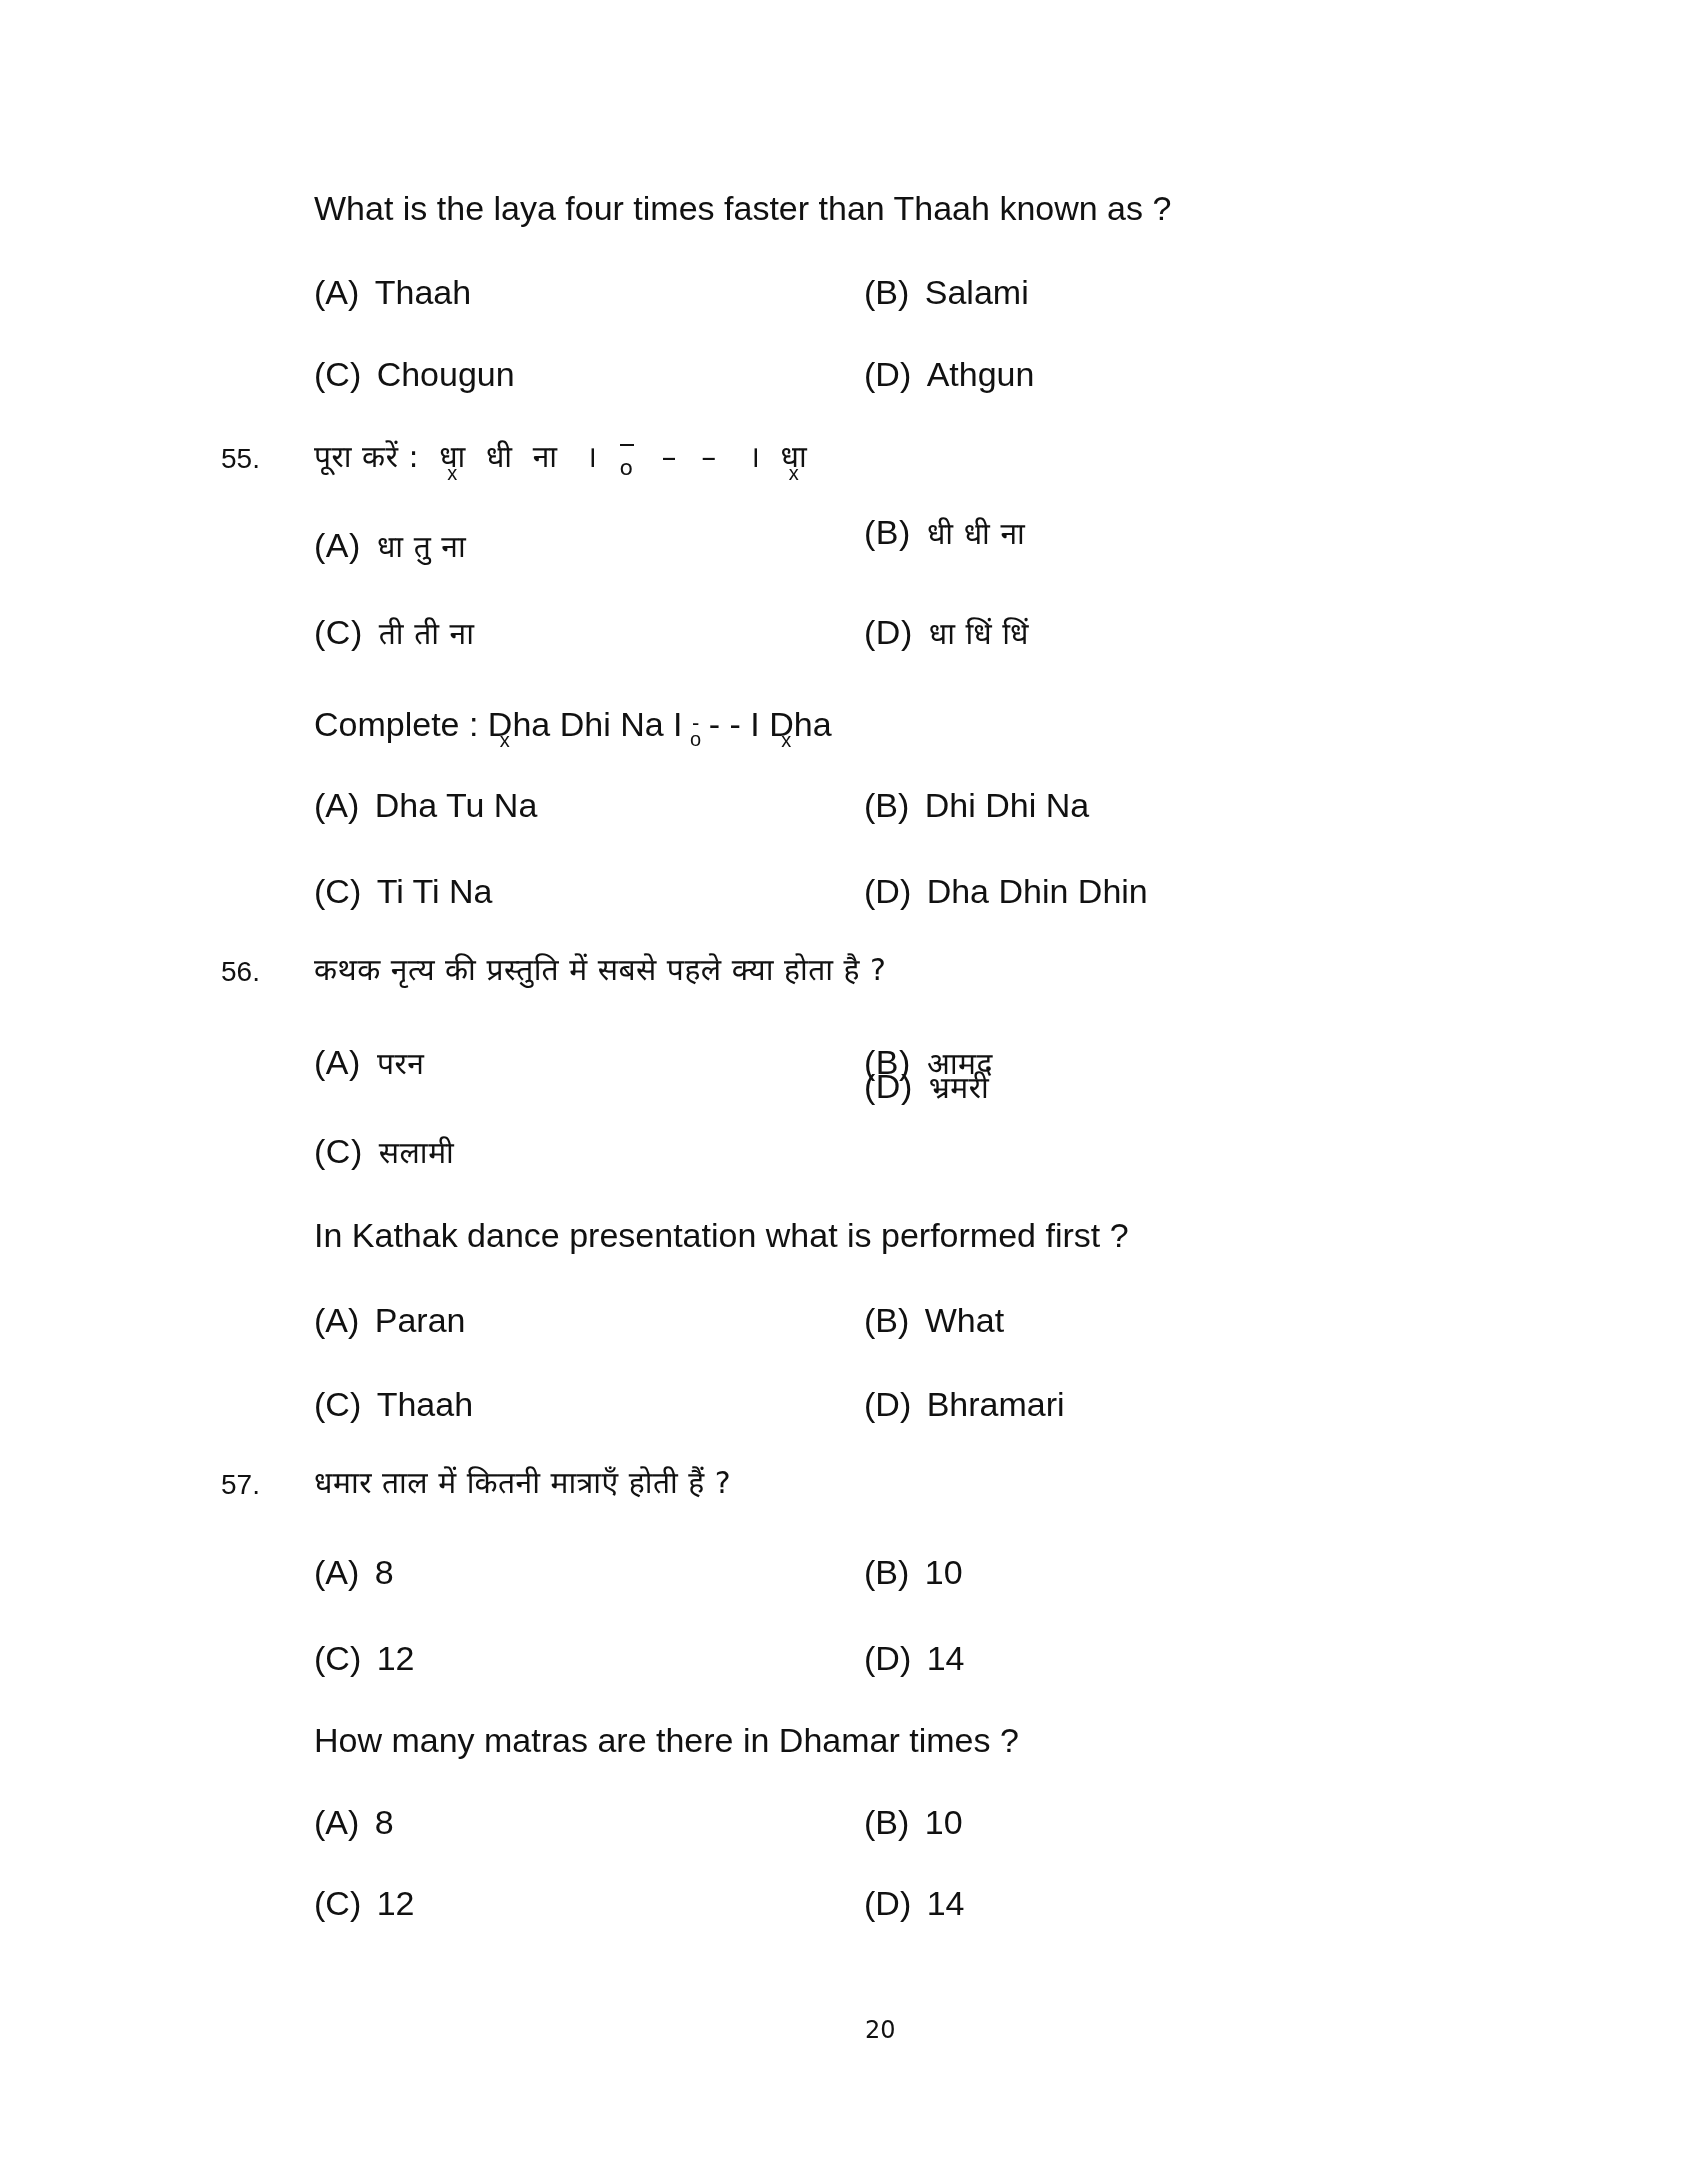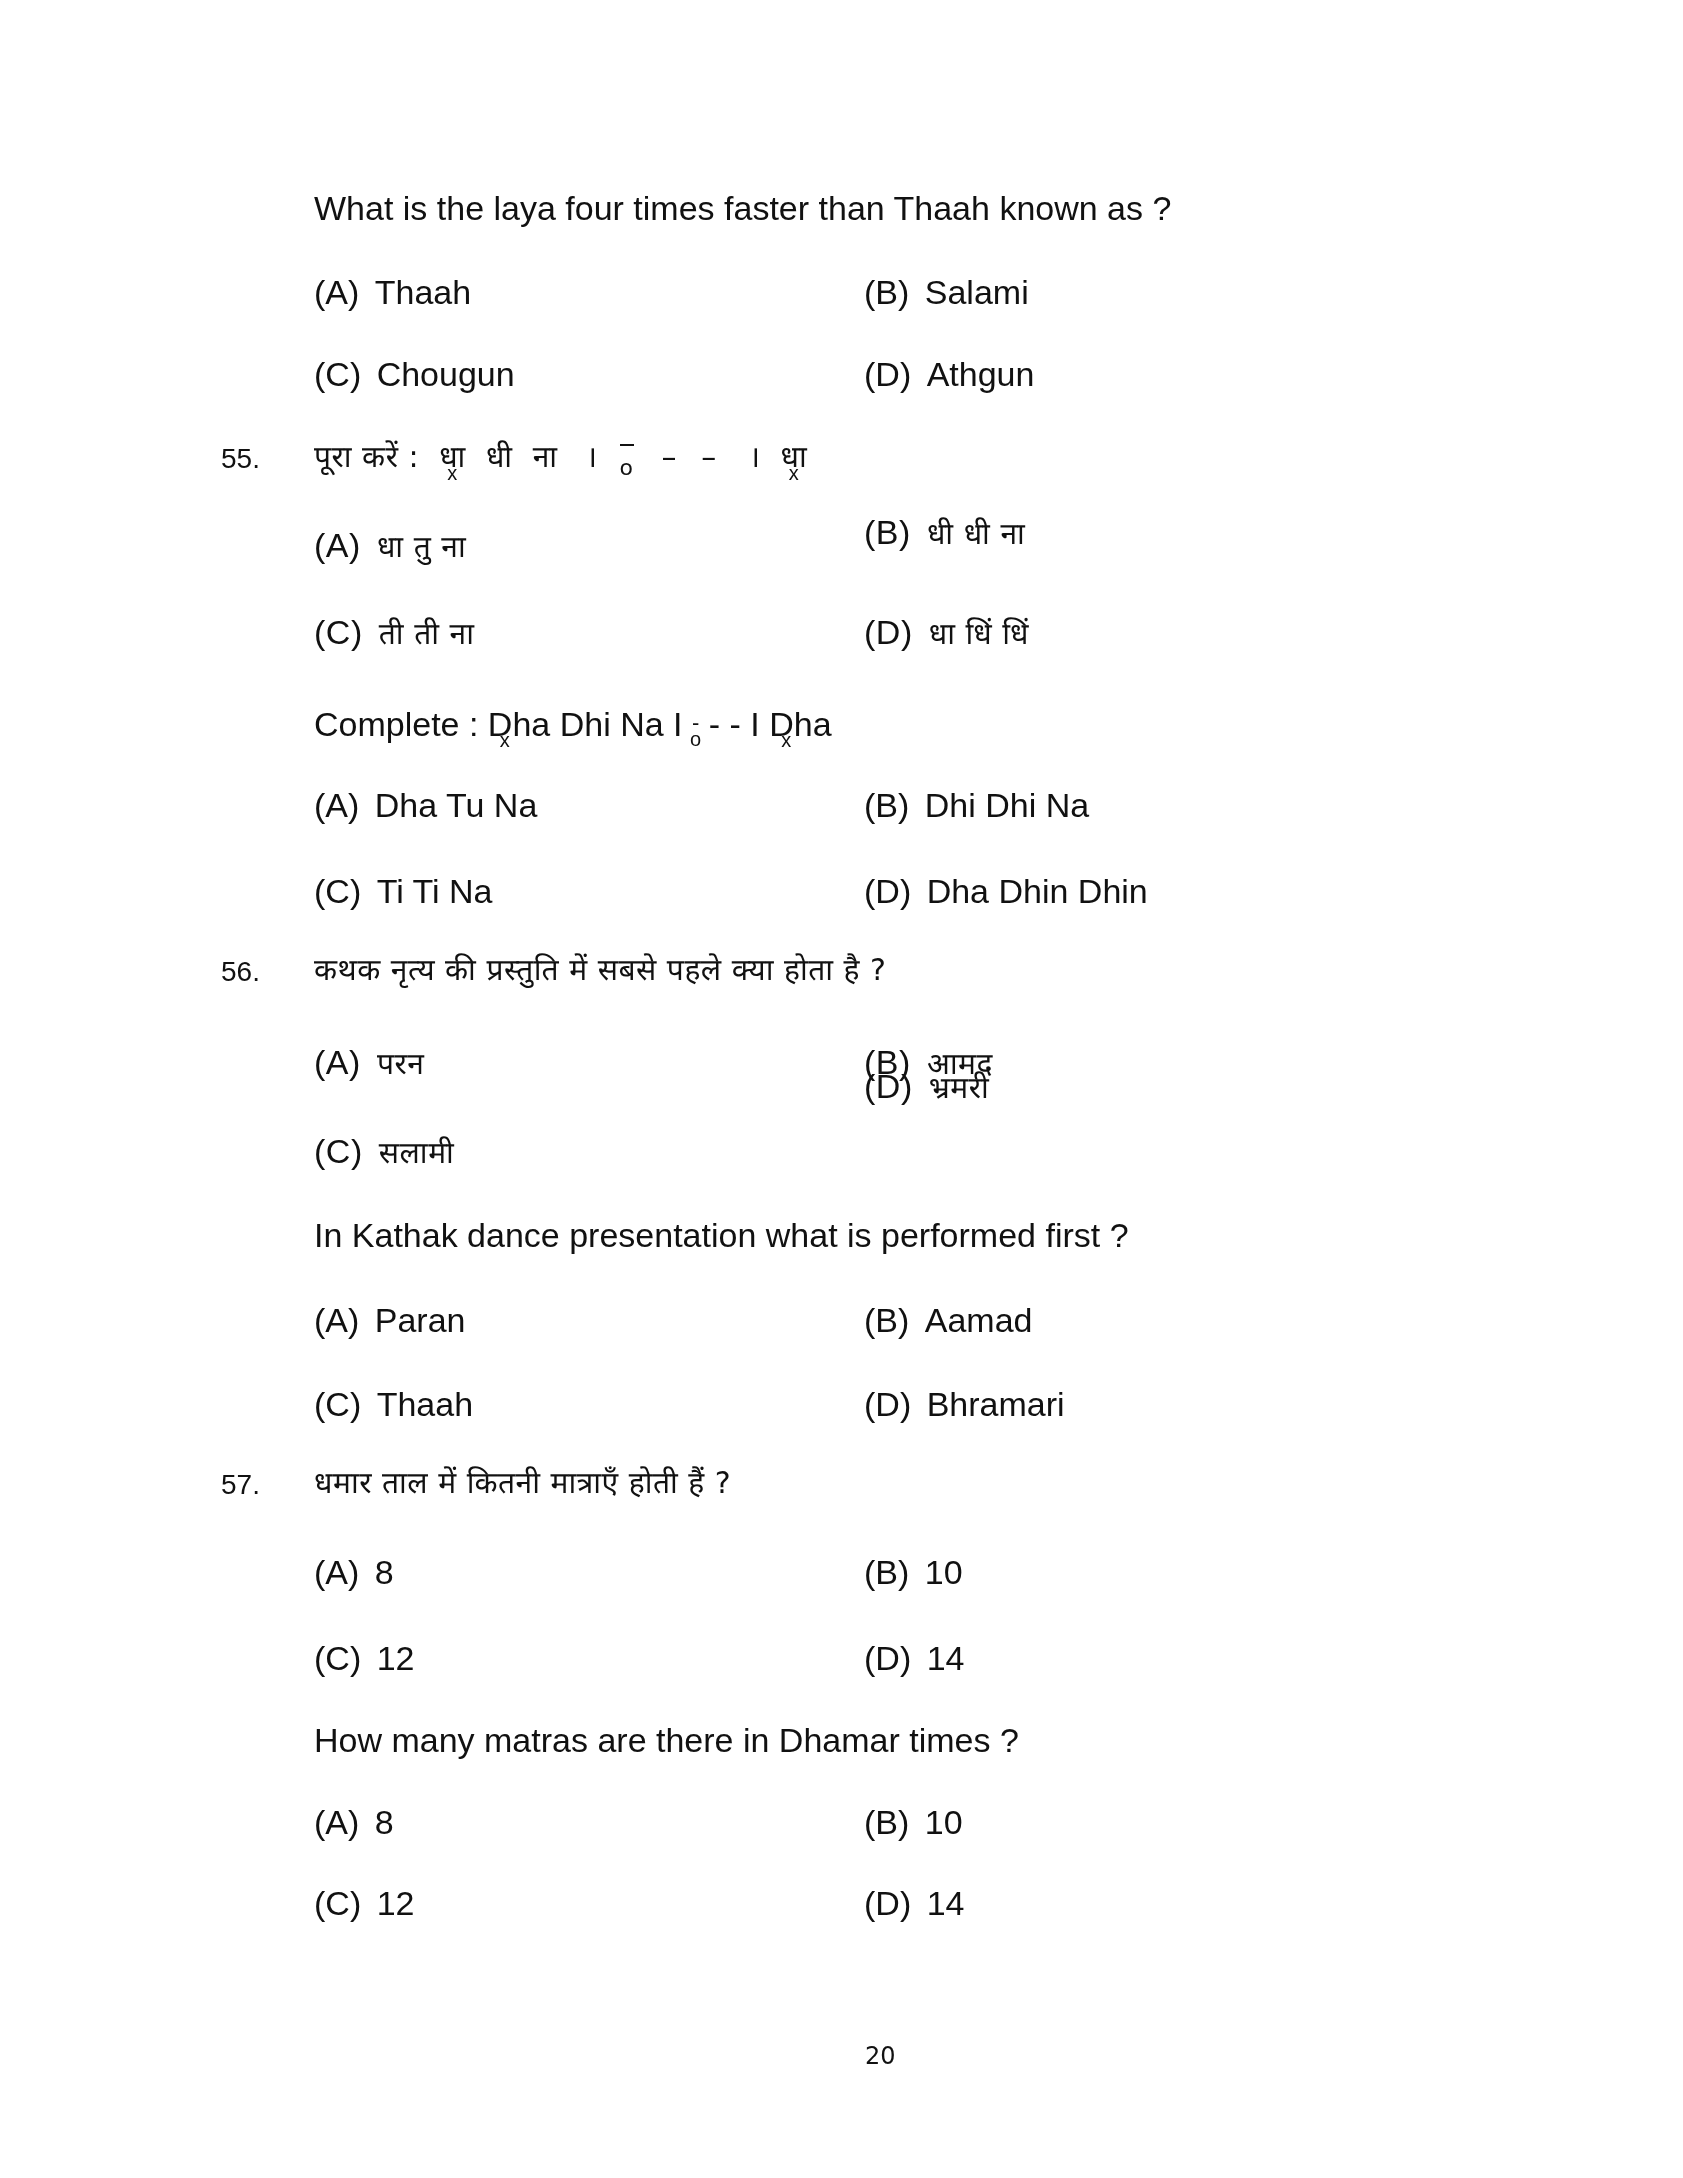--- a/index.html
+++ b/index.html
@@ -7,21 +7,21 @@
          font-family: "Liberation Sans", "DejaVu Sans", sans-serif; color: #111; }
   .line { position: absolute; white-space: nowrap; font-size: 34px; line-height: 40px; height: 40px; }
   .qnum { position: absolute; font-size: 28px; line-height: 40px; height: 40px; white-space: nowrap; }
   .hi { font-family: "DejaVu Sans", sans-serif; font-size: 30px; letter-spacing: 0.5px; }
   .opt-text { margin-left: 6px; }
   .mark { position: relative; display: inline-block; }
   .mark .sub { position: absolute; left: 50%; transform: translateX(-50%); top: 26px;
                font-size: 20px; line-height: 20px; font-family: "Liberation Sans", sans-serif; }
   .zero { display: inline-block; position: relative; font-size: 22px; vertical-align: -8px; }
   .zero::before { content: ""; position: absolute; left: 0; right: 0; top: -4px; border-top: 2px solid #111; }
-  .pageno { position: absolute; font-family: "DejaVu Sans", sans-serif; font-size: 24px; line-height: 30px; margin-top: 26px; }
+  .pageno { position: absolute; font-family: "DejaVu Sans", sans-serif; font-size: 24px; line-height: 30px; }
   .col-a { left: 314px; }
   .col-b { left: 864px; }
 </style>
 </head>
 <body>
 
 <div class="line col-a" style="top:188px">What is the laya four times faster than Thaah known as ?</div>
 <div class="line col-a" style="top:272px">
   <span>(A)</span>
   <span class="opt-text">Thaah</span>
@@ -116,21 +116,21 @@
   <span class="opt-text">भ्रमरी</span>
 </div>
 
 <div class="line col-a" style="top:1215px">In Kathak dance presentation what is performed first ?</div>
 <div class="line col-a" style="top:1300px">
   <span>(A)</span>
   <span class="opt-text">Paran</span>
 </div>
 <div class="line col-b" style="top:1300px">
   <span>(B)</span>
-  <span class="opt-text">Aamad</span>
+  <span class="opt-text">What</span>
 </div>
 <div class="line col-a" style="top:1384px">
   <span>(C)</span>
   <span class="opt-text">Thaah</span>
 </div>
 <div class="line col-b" style="top:1384px">
   <span>(D)</span>
   <span class="opt-text">Bhramari</span>
 </div>
 

